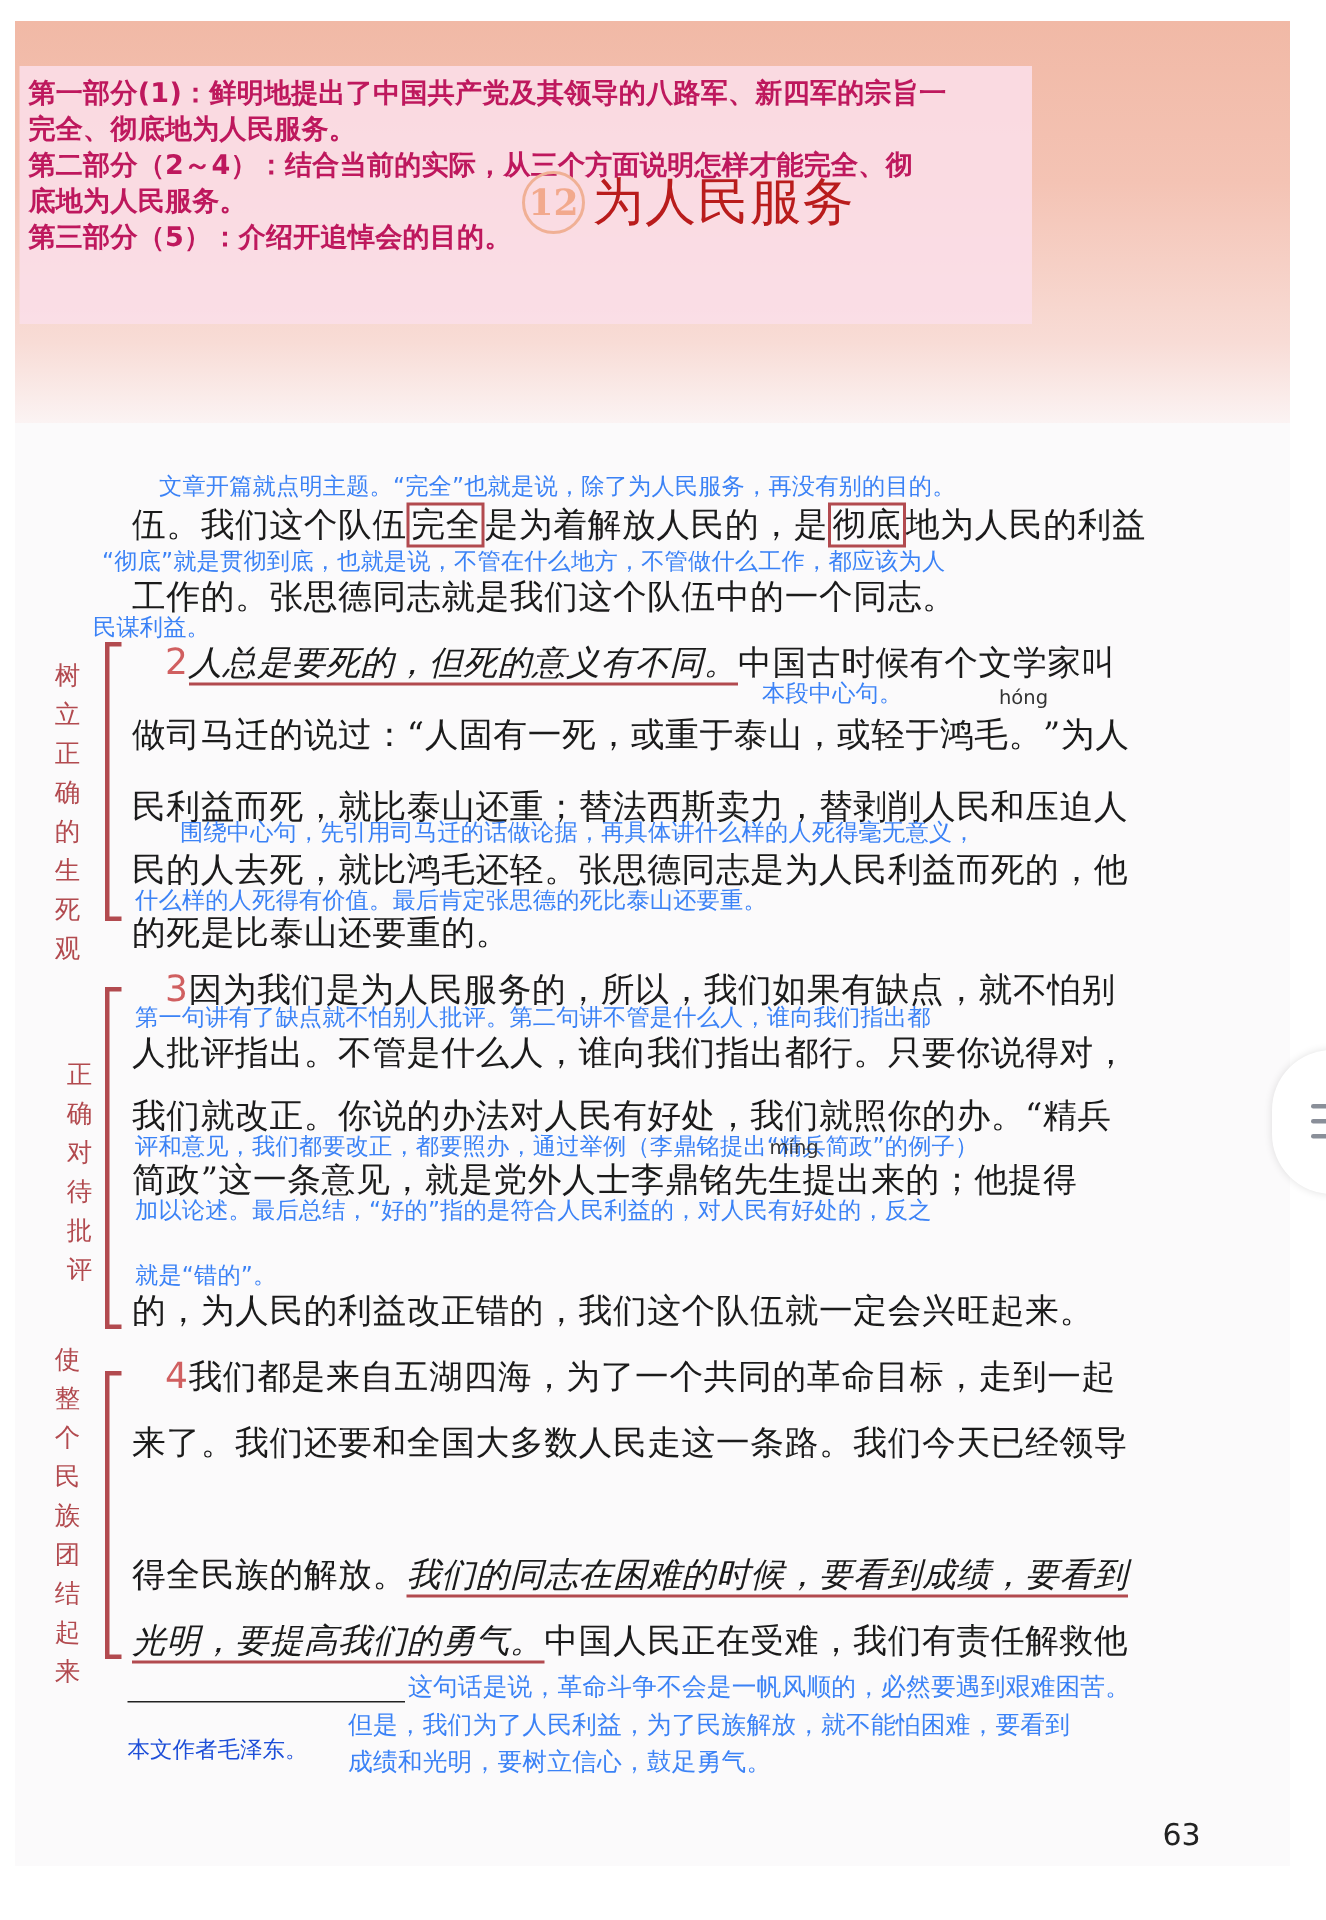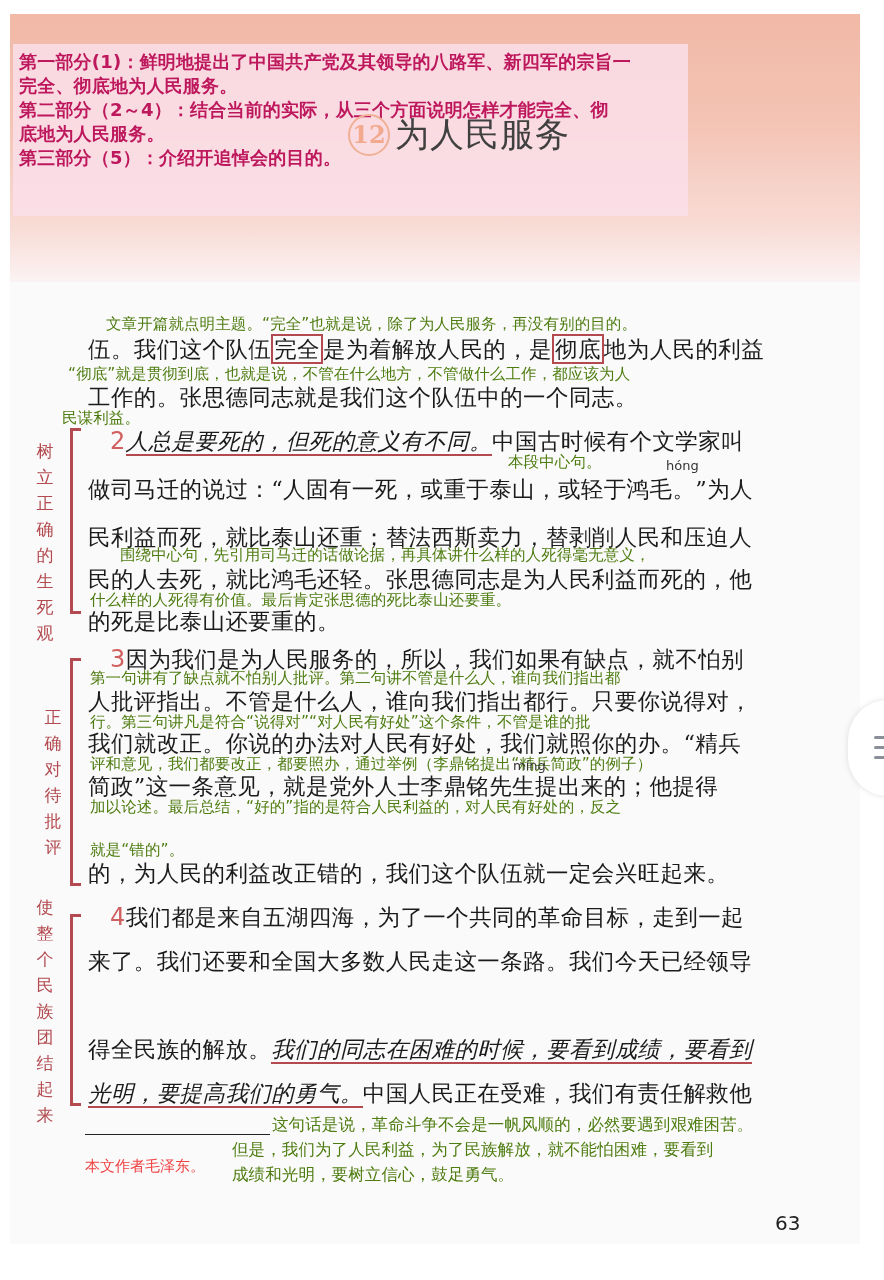--- a/index.html
+++ b/index.html
@@ -22,45 +22,45 @@
   .summary-line {
     position:absolute; left:6px; font-size:18px; color:#be185d; font-weight:bold;
     white-space:nowrap; letter-spacing:0.2px;
   }
   .lesson-num {
     position:absolute; left:306px; top:100px; width:38px; height:38px; border-radius:50%;
     border:2px solid #f0b095; color:#f2a98d; font-family:"DejaVu Serif", serif;
     font-size:24px; font-weight:bold; text-align:center; line-height:38px;margin-left:32px;
   }
   .lesson-title {
-    position:absolute; left:385px; top:98px; font-size:34px; color:#404040; letter-spacing:1px;
+    position:absolute; left:385px; top:98px; font-size:34px; color:#b91c1c; letter-spacing:1px;
     font-family:"DejaVu Serif", serif;
   }
   .body-line {
     position:absolute; font-family:"DejaVu Serif", serif; font-size:22.5px; color:#1b1b1b;
     white-space:nowrap; letter-spacing:0.4px;
   }
   .note {
-    position:absolute; font-size:15.5px; color:#4d7c0f; white-space:nowrap; letter-spacing:0.1px;
+    position:absolute; font-size:15.5px; color:#3b82f6; white-space:nowrap; letter-spacing:0.1px;
   }
   .para-num {
     color:#d05f60; font-family:"DejaVu Sans", sans-serif; font-size:24px;
   }
   .boxed { border:2px solid #b24a4f; padding:0 1px; }
   .uline { border-bottom:2.5px solid #b24a4f;font-style:italic; }
   .side-label {
     position:absolute; width:22px; font-size:17px; color:#b24a4f; text-align:center; line-height:26px;
   }
   .bracket {
     position:absolute; border-left:3px solid #b24a4f; border-top:3px solid #b24a4f; border-bottom:3px solid #b24a4f;
     width:8px;
   }
   .pinyin { position:absolute; font-size:13px; color:#333;text-align:center; }
   .footnote-rule { position:absolute; left:75px; top:1120px; width:185px; border-top:1.5px solid #222; }
-  .footnote { position:absolute; left:75px; top:1143px; font-size:15px; color:#ef4444; font-family:"DejaVu Serif", serif; }
+  .footnote { position:absolute; left:75px; top:1143px; font-size:15px; color:#1d4ed8; font-family:"DejaVu Serif", serif; }
   .page-number { position:absolute; left:765px; top:1197px; font-size:20px; color:#222; }
   .float-btn {
     position:absolute; left:848px; top:700px; width:80px; height:96px; border-radius:48px;
     background:#ffffff; box-shadow:0 0 6px rgba(0,0,0,0.12);
   }
   .float-btn .bar { position:absolute; left:26px; width:14px; height:3px; background:#8a8f99; border-radius:2px; }
 </style>
 </head>
 <body>
 
@@ -98,21 +98,20 @@
   <div class="note" style="left:80px;top:576px">什么样的人死得有价值。最后肯定张思德的死比泰山还要重。</div>
   <div class="body-line" style="left:78px;top:592px">的死是比泰山还要重的。</div>
 
   <div class="side-label" style="left:32px;top:690px">正<br>确<br>对<br>待<br>批<br>评</div>
   <div class="bracket" style="left:60px;top:644px;height:222px"></div>
   <div class="body-line" style="left:100px;top:630px">
     <span class="para-num">3</span><span>因为我们是为人民服务的，所以，我们如果有缺点，就不怕别</span>
   </div>
   <div class="note" style="left:80px;top:654px">第一句讲有了缺点就不怕别人批评。第二句讲不管是什么人，谁向我们指出都</div>
   <div class="body-line" style="left:78px;top:672px">人批评指出。不管是什么人，谁向我们指出都行。只要你说得对，</div>
-  <div class="note" style="left:80px;top:698px">行。第三句讲凡是符合“说得对”“对人民有好处”这个条件，不管是谁的批</div>
   <div class="body-line" style="left:78px;top:714px">我们就改正。你说的办法对人民有好处，我们就照你的办。“精兵</div>
   <div class="note" style="left:80px;top:740px">评和意见，我们都要改正，都要照办，通过举例（李鼎铭提出“精兵简政”的例子）</div>
   <div class="pinyin" style="left:503px;top:744px">míng</div>
   <div class="body-line" style="left:78px;top:757px">简政”这一条意见，就是党外人士李鼎铭先生提出来的；他提得</div>
   <div class="note" style="left:80px;top:783px">加以论述。最后总结，“好的”指的是符合人民利益的，对人民有好处的，反之</div>
   <div class="note" style="left:80px;top:826px">就是“错的”。</div>
   <div class="body-line" style="left:78px;top:844px">的，为人民的利益改正错的，我们这个队伍就一定会兴旺起来。</div>
 
   <div class="side-label" style="left:24px;top:880px">使<br>整<br>个<br>民<br>族<br>团<br>结<br>起<br>来</div>
   <div class="bracket" style="left:60px;top:900px;height:186px"></div>

